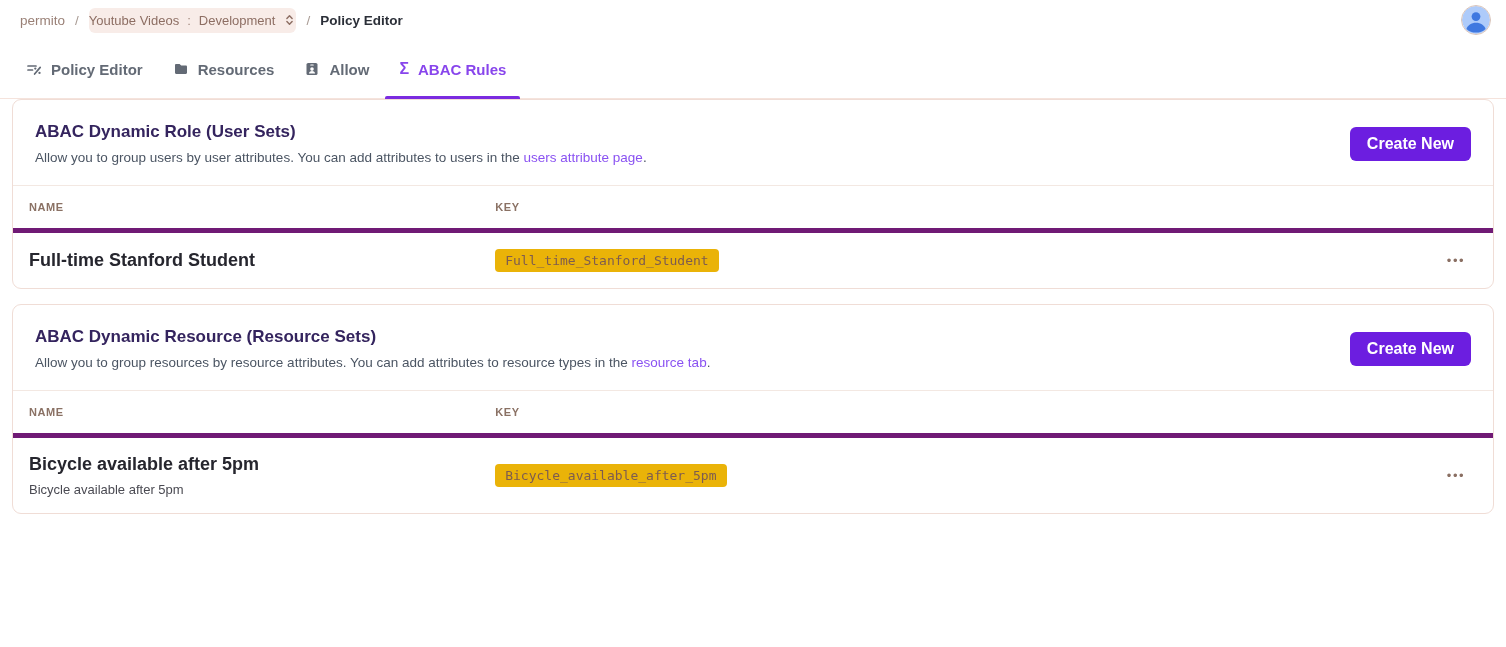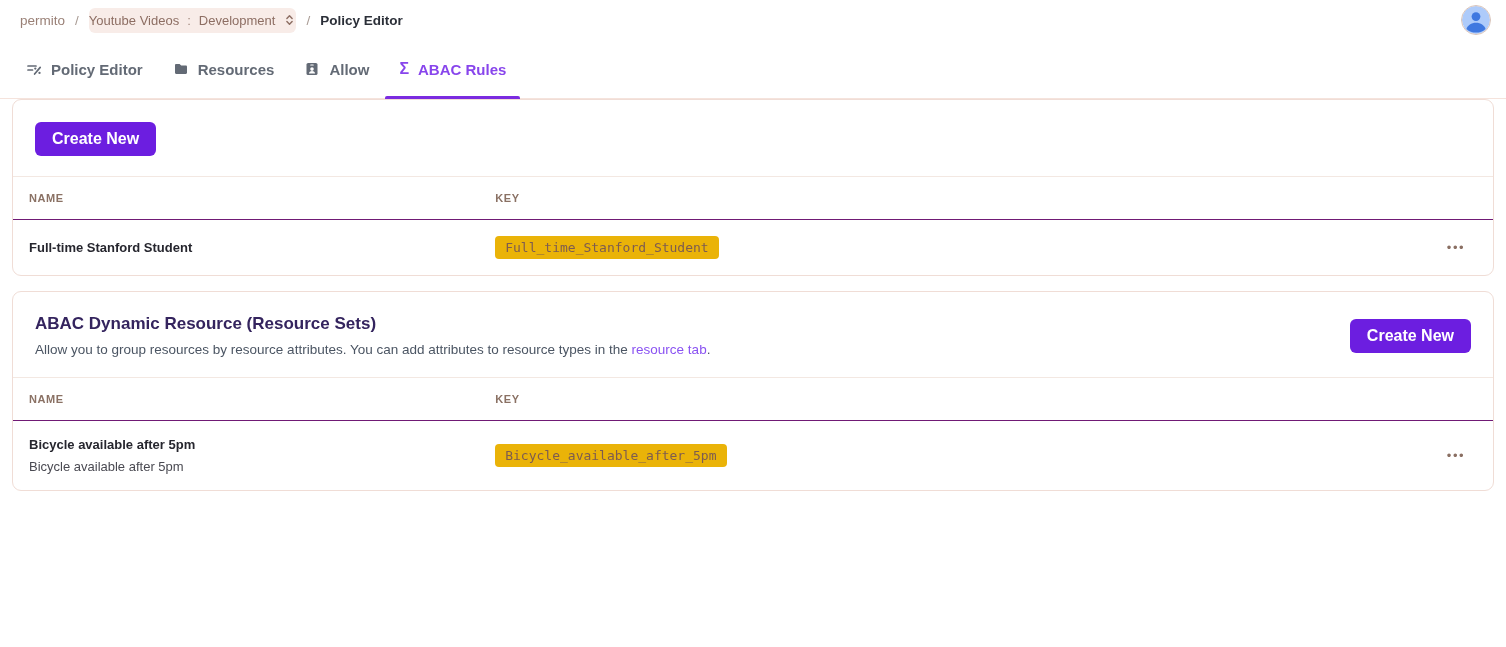--- a/index.html
+++ b/index.html
@@ -99,26 +99,26 @@
 
   
   table { width: 100%; border-collapse: collapse; }
   th {
     text-align: left;
     font-size: 11px; font-weight: 700;
     letter-spacing: .6px;
     color: #8a7164;
     padding: 15px 16px;
     border-top: 1px solid #f3e8e2;
-    border-bottom: 1px solid #701a75;
+    border-bottom: 5px solid #701a75;
   }
   th.col-name { width: 31.5%; }
   th.col-actions { width: 64px; }
   td { padding: 16px; vertical-align: middle; }
-  .row-name { font-size: 13px; font-weight: 700; color: #26262e; }
+  .row-name { font-size: 18px; font-weight: 700; color: #26262e; }
   .row-sub { font-size: 13px; color: #4a4a52; margin-top: 7px; font-weight: 400; }
   .key-chip {
     display: inline-block;
     background: #eab308; color: #7d5c50;
     font-family: "DejaVu Sans Mono", monospace;
     font-size: 13px;
     padding: 4px 10px;
     border-radius: 4px;
   }
   .cell-actions { text-align: right; padding-right: 26px; }
@@ -192,20 +192,26 @@
     <span>Allow</span>
   </div>
   <div class="tab active">
     <span class="ticon sigma-glyph">Σ</span>
     <span>ABAC Rules</span>
   </div>
 </div>
 
 <div class="card">
   <div class="card-head">
+    <div>
+      <div class="card-title">ABAC Dynamic Role (User Sets)</div>
+      <div class="card-desc">
+        <span>Allow you to group users by user attributes. You can add attributes to users in the </span><a>users attribute page</a><span>.</span>
+      </div>
+    </div>
     <button class="btn-primary">Create New</button>
   </div>
   <table>
     <thead>
       <tr>
         <th class="col-name">NAME</th>
         <th>KEY</th>
         <th class="col-actions"></th>
       </tr>
     </thead>

